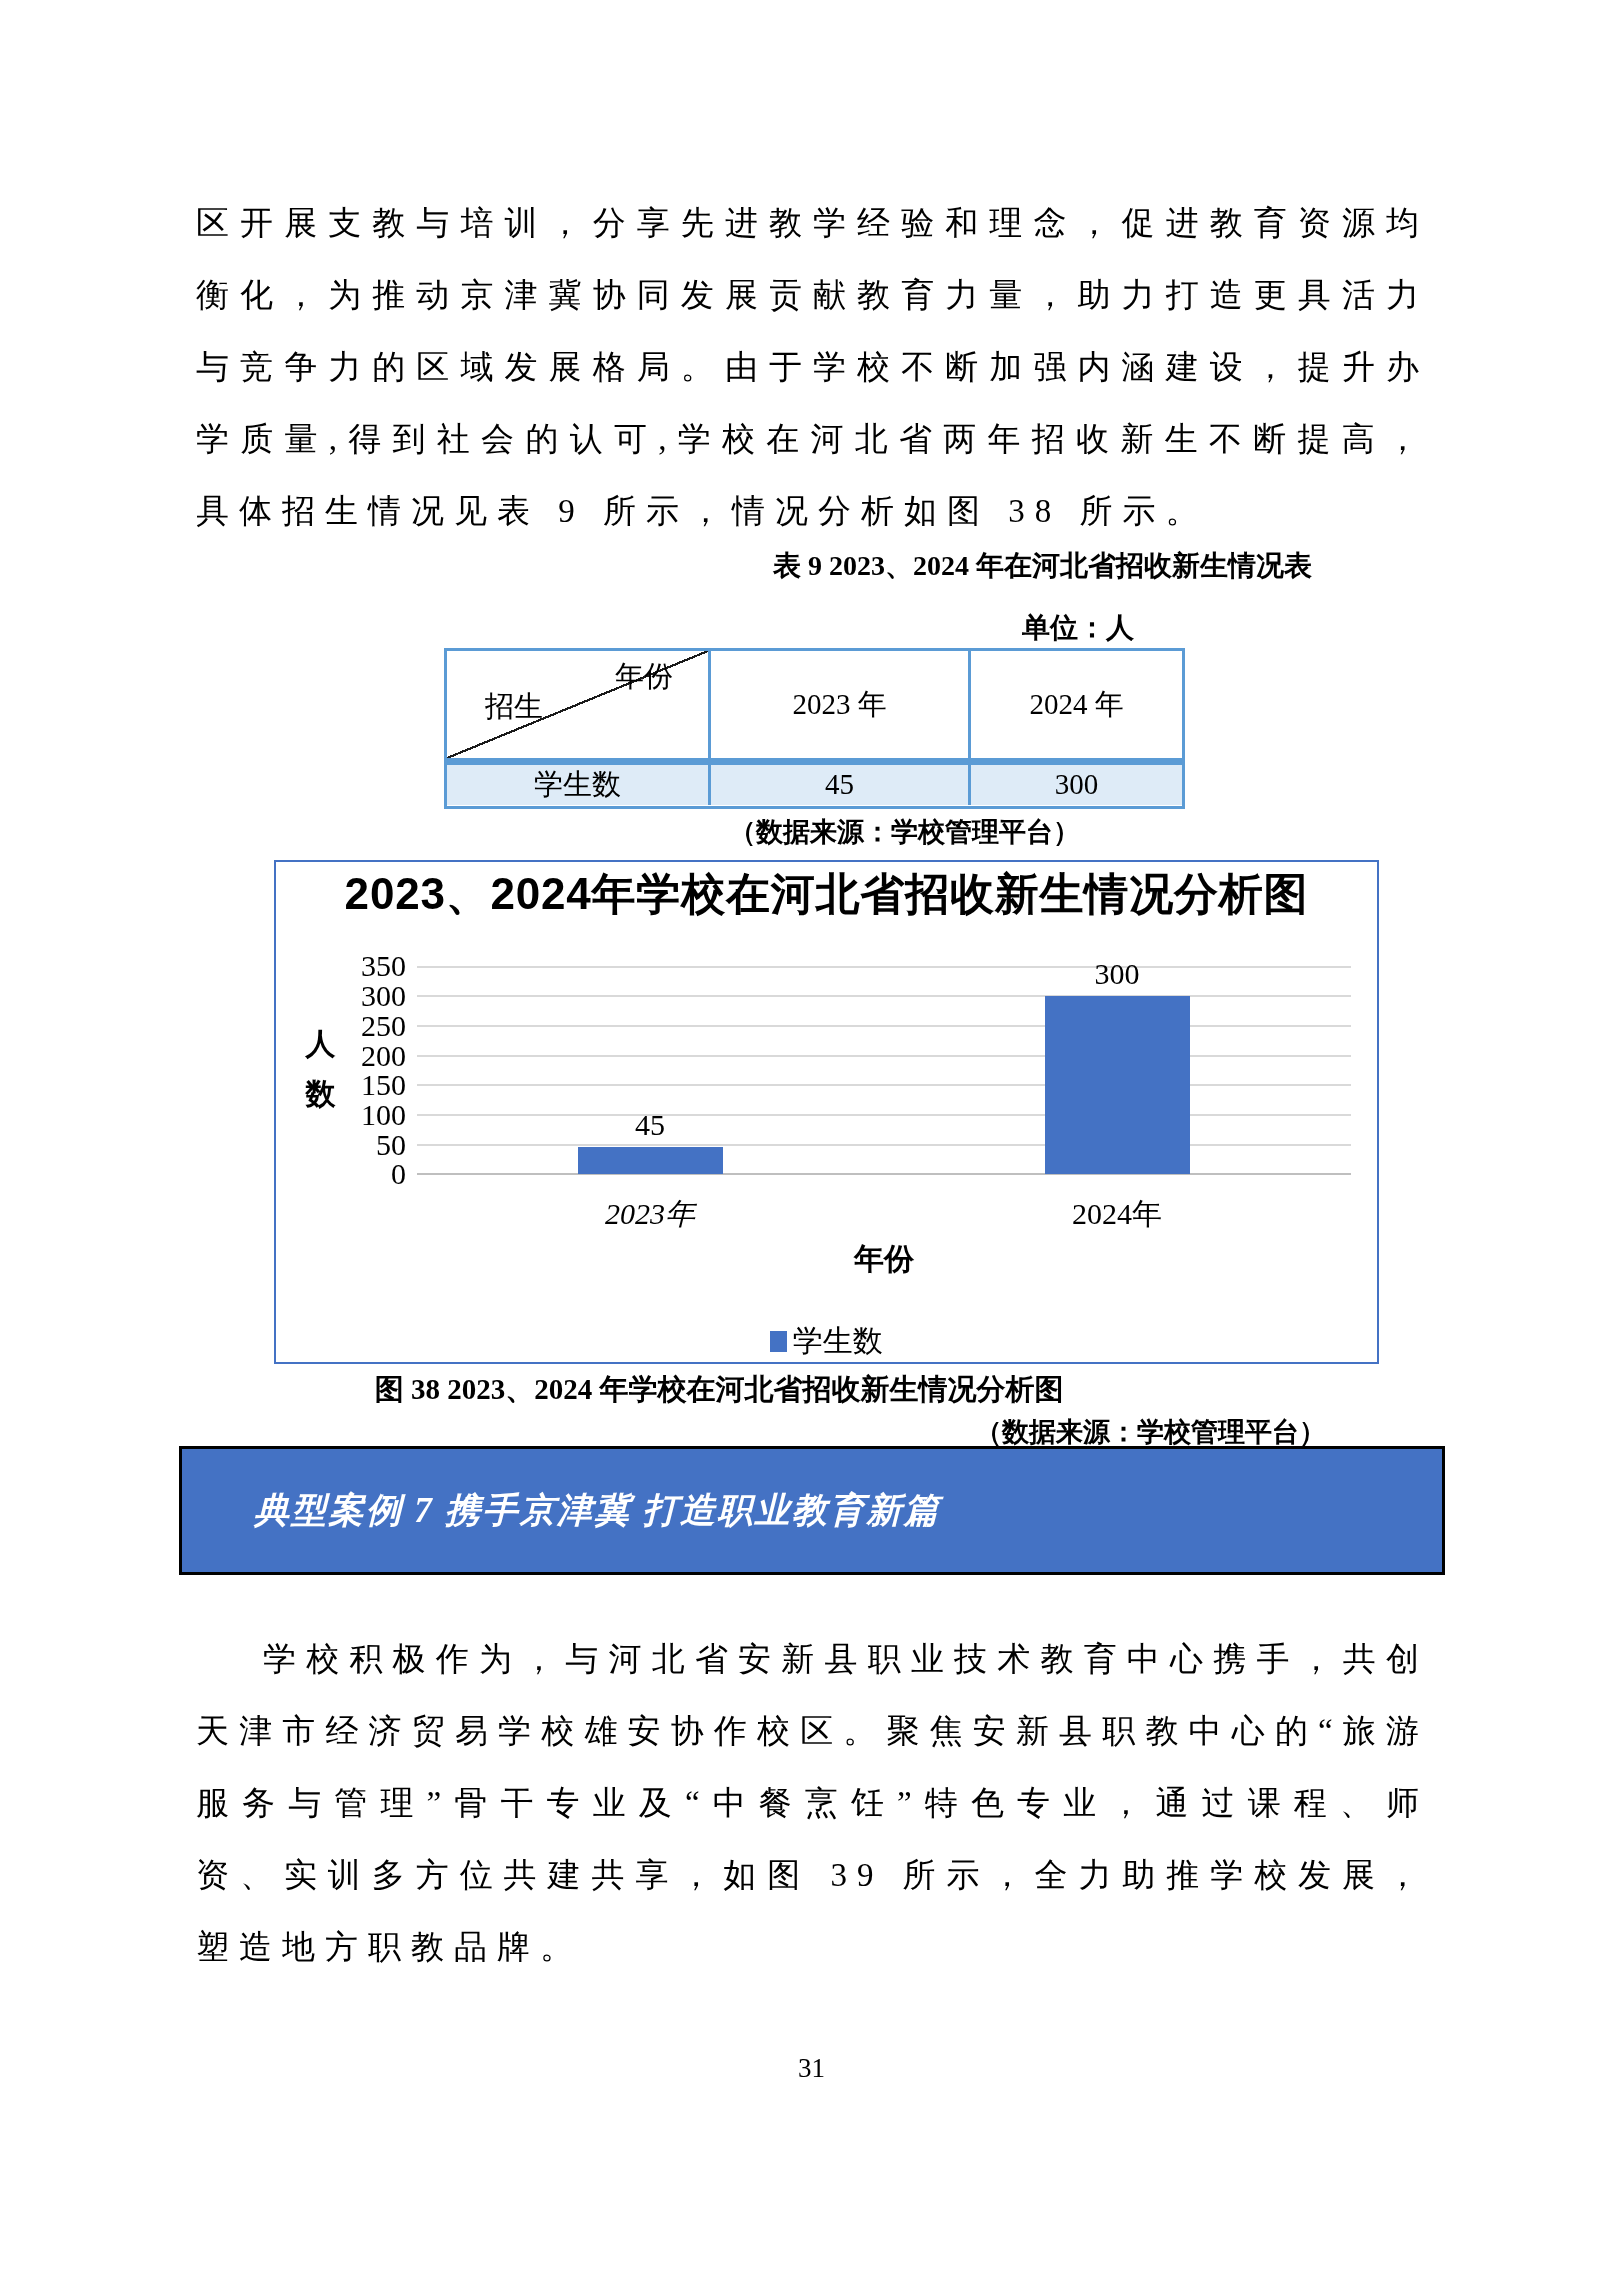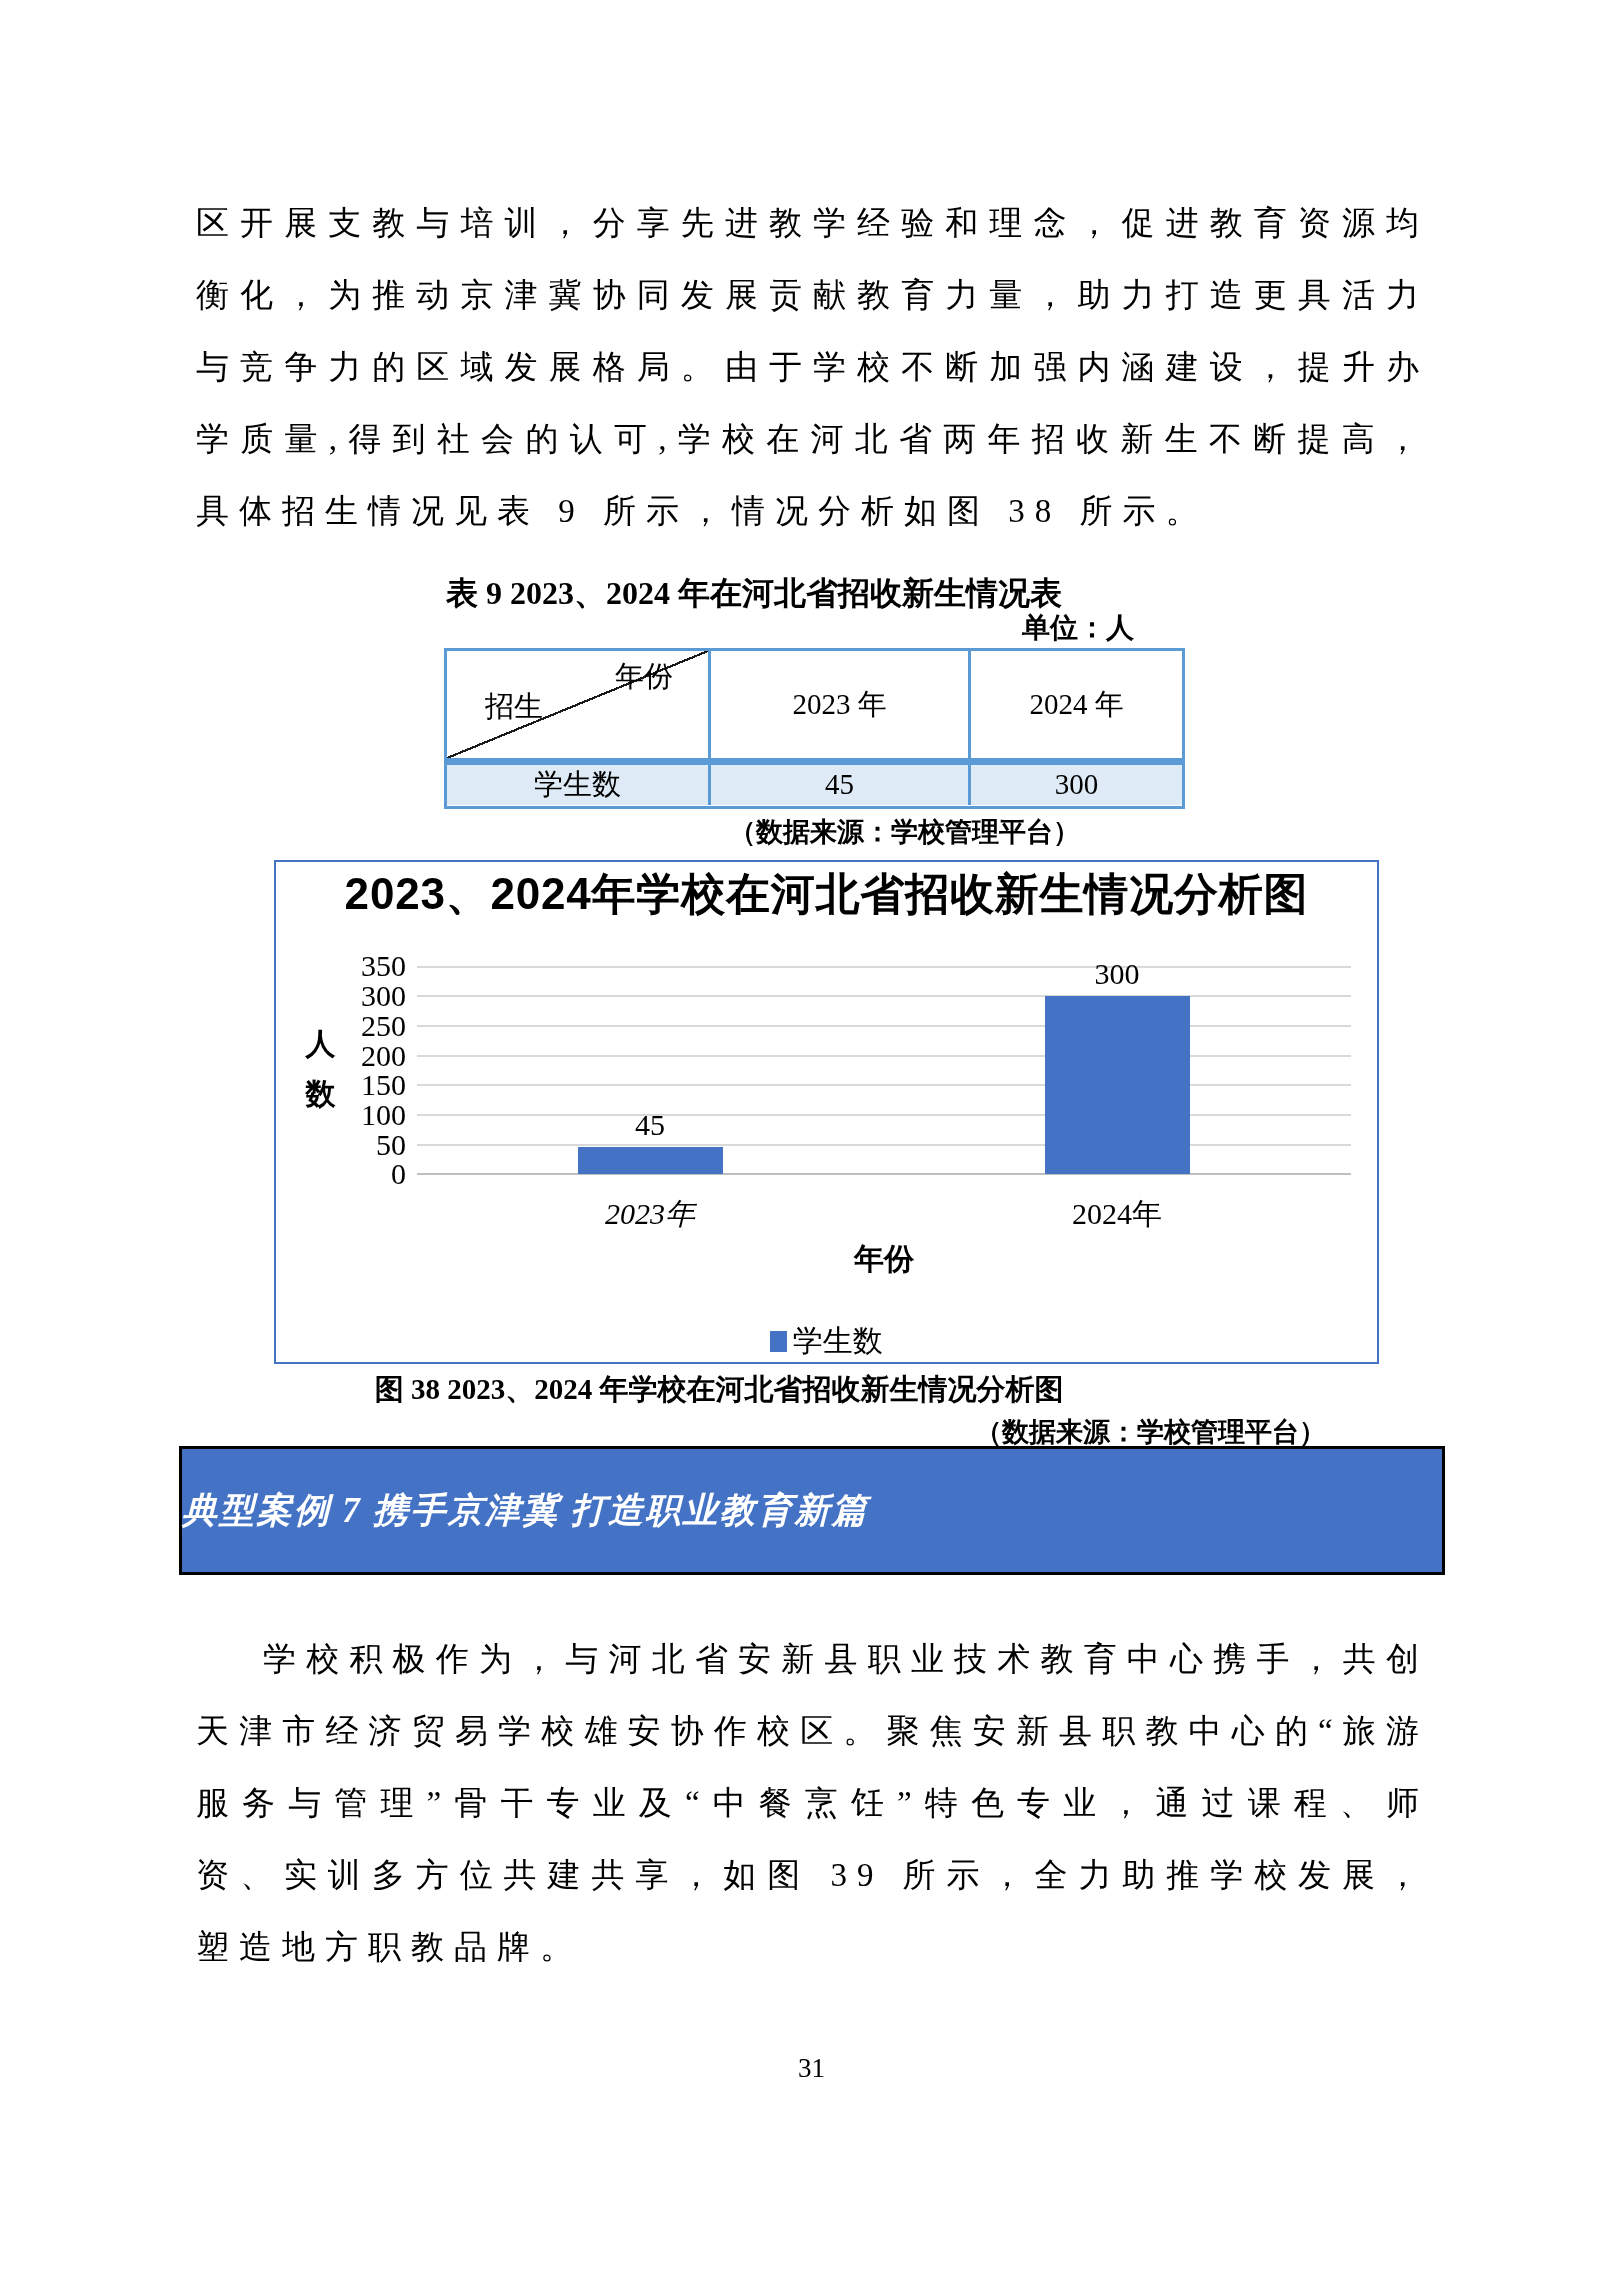--- a/index.html
+++ b/index.html
@@ -8,22 +8,22 @@
     font-family:"Liberation Serif","DejaVu Serif",serif; color:#000; overflow:hidden;
   }
   .para {
     position:absolute; left:196px; width:1233px;
     font-size:33px; line-height:72px; letter-spacing:10px;
     text-align:justify; color:#000;
   }
   .para.indent { text-indent:67px; }
 
   .tbl-caption {
-    position:absolute; left:196px; top:572px; width:1116px; text-align:center;
-    font-size:32px; font-weight:bold;
+    position:absolute; left:196px; top:547px; width:1116px; text-align:right;
+    font-size:28px; font-weight:bold;
   }
   .tbl-unit {
     position:absolute; left:196px; top:609px; width:938px; text-align:right;
     font-size:28px; font-weight:bold;
   }
 
   
   .table9 {
     position:absolute; left:444px; top:648px; width:741px; height:161px;
     border:3.8px solid #5B9BD5; box-sizing:border-box; background:#fff;
@@ -93,21 +93,21 @@
   }
 
   
   .banner {
     position:absolute; left:179px; top:1446px; width:1266px; height:129px;
     background:#4472C4; border:3px solid #000; box-sizing:border-box;
     display:flex; align-items:center;
   }
   .banner-text {
     color:#ffffff; font-size:35px; font-weight:bold; font-style:italic;
-    letter-spacing:2.3px;
+    padding-left:72px; letter-spacing:2.3px;
   }
 
   .page-number {
     position:absolute; left:0; top:2053px; width:100%; text-align:center;
     font-size:27px;
   }
 </style>
 </head>
 <body>
 

